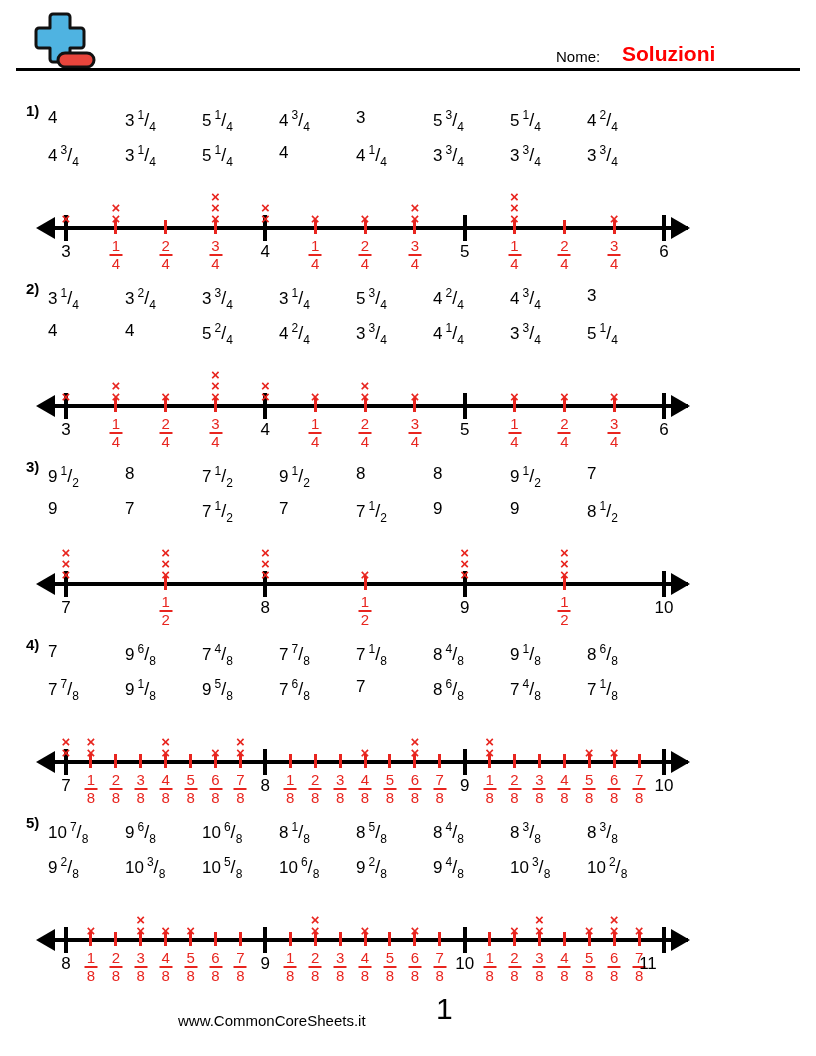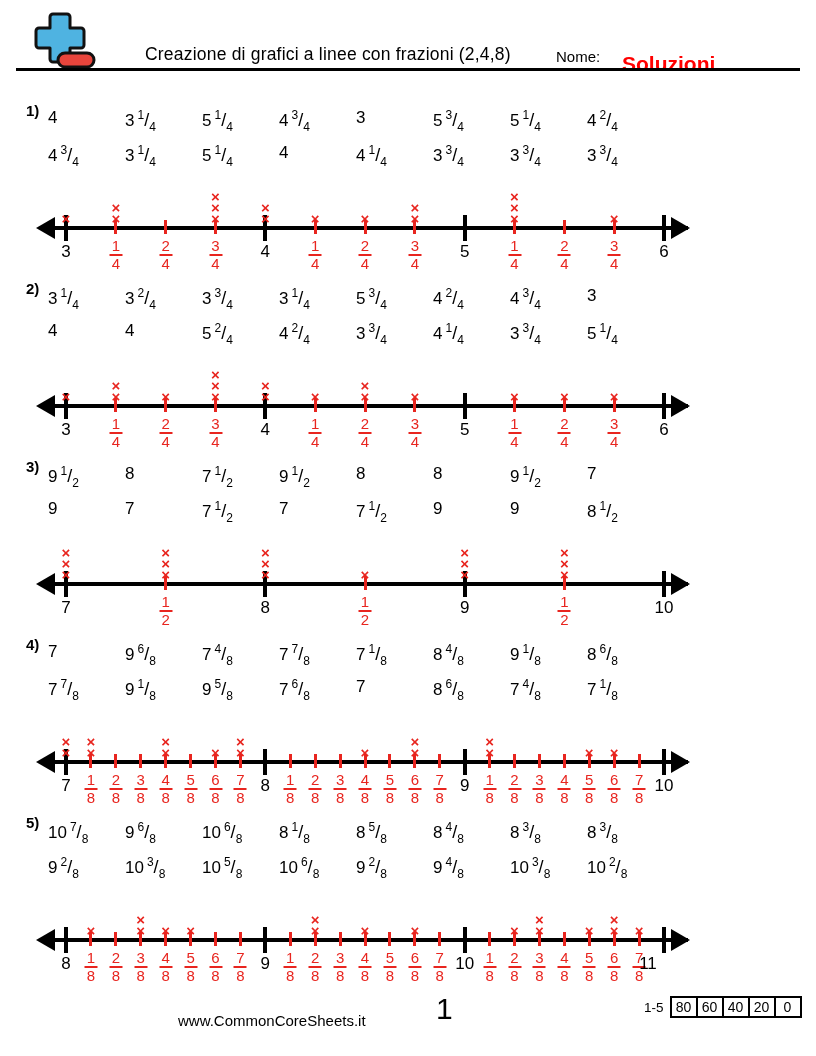--- a/index.html
+++ b/index.html
@@ -3,21 +3,21 @@
 <meta charset="utf-8">
 <style>
   * { margin:0; padding:0; box-sizing:border-box; }
   body { background:#ffffff; font-family:"Liberation Sans", sans-serif; color:#000; }
   .page { position:relative; width:816px; height:1056px; background:#fff; overflow:hidden; }
 
   
   .logo { position:absolute; left:20px; top:10px; }
   .title { position:absolute; left:145px; top:44px; font-size:17.5px; letter-spacing:.2px; }
   .name-label { position:absolute; left:556px; top:48px; font-size:15px; }
-  .name-value { position:absolute; left:622px; top:42px; font-size:21px; font-weight:bold; color:#ff0000;margin-top:10px; }
+  .name-value { position:absolute; left:622px; top:42px; font-size:21px; font-weight:bold; color:#ff0000; }
   .rule { position:absolute; left:16px; top:68px; width:784px; height:3px; background:#000; }
   .instruction { position:absolute; left:16px; top:76px; font-size:13.5px; font-weight:bold; }
 
   
   #problems { position:absolute; left:0; top:0; width:816px; height:990px; }
   .problem { position:absolute; left:0; width:816px; height:176px; }
   .pnum { position:absolute; left:26px; top:6px; font-size:15px; font-weight:bold; }
   .vrow { position:absolute; left:48px; display:grid; grid-template-columns:repeat(8,77px); }
   .vrow.r1 { top:12px; }
   .vrow.r2 { top:47px; }
@@ -62,21 +62,20 @@
 </head>
 <body>
 
 <div class="page">
 
   <svg class="logo" width="84" height="60" viewBox="0 0 84 60">
     <path d="M33,4 h14 a3,3 0 0 1 3,3 v11 h11 a3,3 0 0 1 3,3 v14 a3,3 0 0 1 -3,3 h-11 v11 a3,3 0 0 1 -3,3 h-14 a3,3 0 0 1 -3,-3 v-11 h-11 a3,3 0 0 1 -3,-3 v-14 a3,3 0 0 1 3,-3 h11 v-11 a3,3 0 0 1 3,-3 z" fill="#4fb3e1" stroke="#111" stroke-width="3" stroke-linejoin="round"></path>
     <rect x="38" y="43" width="36" height="14" rx="7" fill="#e8453c" stroke="#111" stroke-width="3"></rect>
   </svg>
 
-  <div class="title">Creazione di grafici a linee con frazioni (2,4,8)</div>
   <div class="name-label">Nome:</div>
   <div class="name-value">Soluzioni</div>
   <div class="rule"></div>
 
   <main id="problems">
       <div class="problem" style="top: 96px;">
         <span class="pnum">1)</span>
         <div class="vrow r1">
           <span class="vcell"><span class="vw">4</span></span>
           <span class="vcell"><span class="vw">3</span><span class="vf"><span class="vn">1</span><span class="vs">/</span><span class="vd">4</span></span></span>
@@ -807,23 +806,13 @@
           </div>
           <div class="tick-int" style="left: 646px;"></div>
           <div class="ilabel" style="left: 632px;">11</div>
         </div>
       </div>
     </main>
 
   <div class="url">www.CommonCoreSheets.it</div>
   <div class="page-num">1</div>
 
-  <div class="score">
-    <span class="score-label">1-5</span>
-    <div class="score-cells">
-      <span class="score-cell">80</span>
-      <span class="score-cell">60</span>
-      <span class="score-cell">40</span>
-      <span class="score-cell">20</span>
-      <span class="score-cell">0</span>
-    </div>
-  </div>
 </div>
 
 </body></html>

